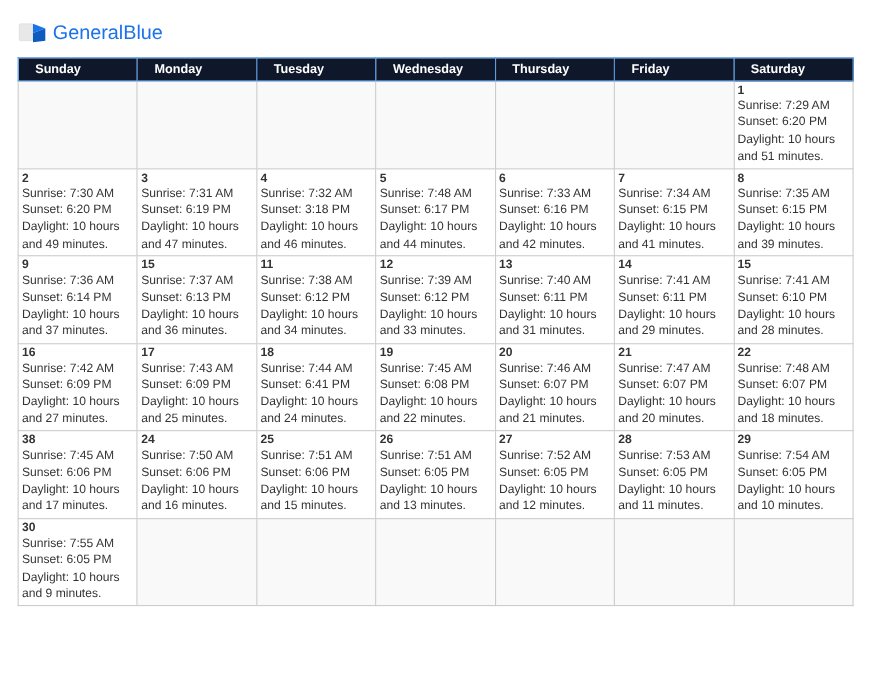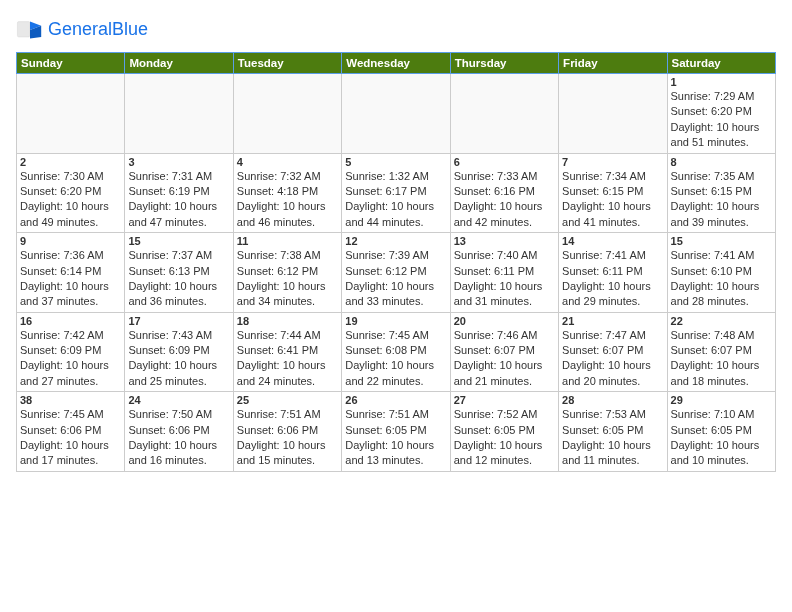--- a/index.html
+++ b/index.html
@@ -54,25 +54,25 @@
       font-size: 13px;
       color: #555;
       margin-top: 2px;
     }
     .calendar {
       width: 100%;
       border-collapse: collapse;
       flex: 1;
     }
     .calendar th {
-      background: #4d7c0f;
+      background: #0f172a;
       color: #fff;
       font-size: 11.5px;
       font-weight: bold;
-      padding: 4px 4px;
+      padding: 4px 15px;
       text-align: left;
       border: 1px solid #5a9ee8;
     }
     .calendar td {
       border: 1px solid #ccc;
       vertical-align: top;
       padding: 2px 3px;
       font-size: 9px;
       color: #333;
       width: calc(100% / 7);
@@ -153,26 +153,26 @@
           </td>
           <td>
             <span class="day-num">3</span>
             <div class="day-info">Sunrise: 7:31 AM
 Sunset: 6:19 PM
 Daylight: 10 hours and 47 minutes.</div>
           </td>
           <td>
             <span class="day-num">4</span>
             <div class="day-info">Sunrise: 7:32 AM
-Sunset: 4:18 PM
+Sunset: 3:18 PM
 Daylight: 10 hours and 46 minutes.</div>
           </td>
           <td>
             <span class="day-num">5</span>
-            <div class="day-info">Sunrise: 1:32 AM
+            <div class="day-info">Sunrise: 7:48 AM
 Sunset: 6:17 PM
 Daylight: 10 hours and 44 minutes.</div>
           </td>
           <td>
             <span class="day-num">6</span>
             <div class="day-info">Sunrise: 7:33 AM
 Sunset: 6:16 PM
 Daylight: 10 hours and 42 minutes.</div>
           </td>
           <td>
@@ -308,20 +308,34 @@
 Daylight: 10 hours and 12 minutes.</div>
           </td>
           <td>
             <span class="day-num">28</span>
             <div class="day-info">Sunrise: 7:53 AM
 Sunset: 6:05 PM
 Daylight: 10 hours and 11 minutes.</div>
           </td>
           <td>
             <span class="day-num">29</span>
-            <div class="day-info">Sunrise: 7:10 AM
+            <div class="day-info">Sunrise: 7:54 AM
 Sunset: 6:05 PM
 Daylight: 10 hours and 10 minutes.</div>
           </td>
+        </tr>
+        <tr class="last-row">
+          <td>
+            <span class="day-num">30</span>
+            <div class="day-info">Sunrise: 7:55 AM
+Sunset: 6:05 PM
+Daylight: 10 hours and 9 minutes.</div>
+          </td>
+          <td class="empty-cell"></td>
+          <td class="empty-cell"></td>
+          <td class="empty-cell"></td>
+          <td class="empty-cell"></td>
+          <td class="empty-cell"></td>
+          <td class="empty-cell"></td>
         </tr>
       </tbody>
   </table>
 </div>
 
 </body></html>

